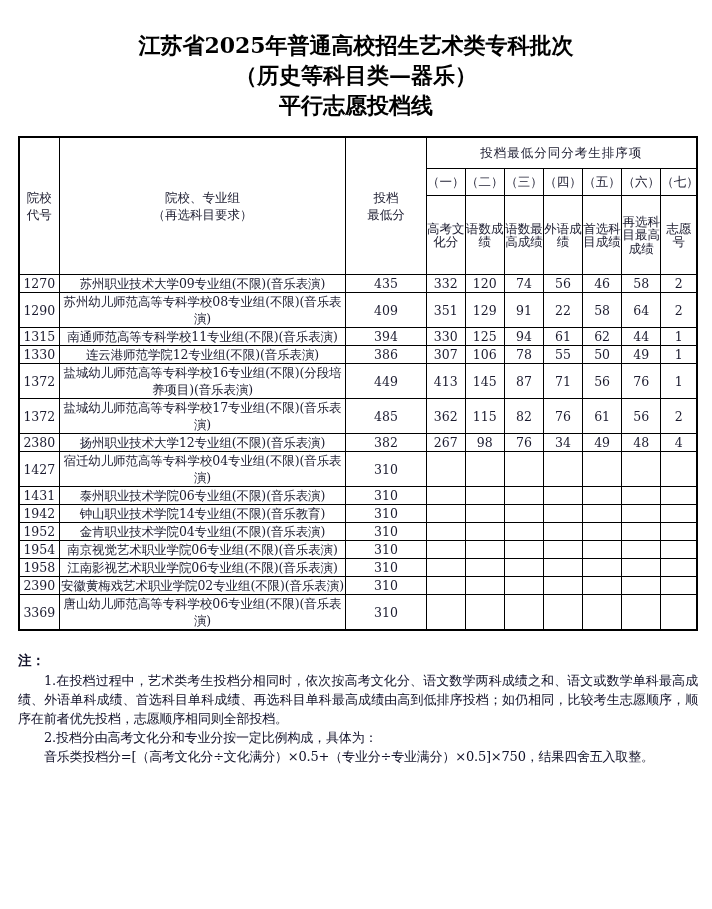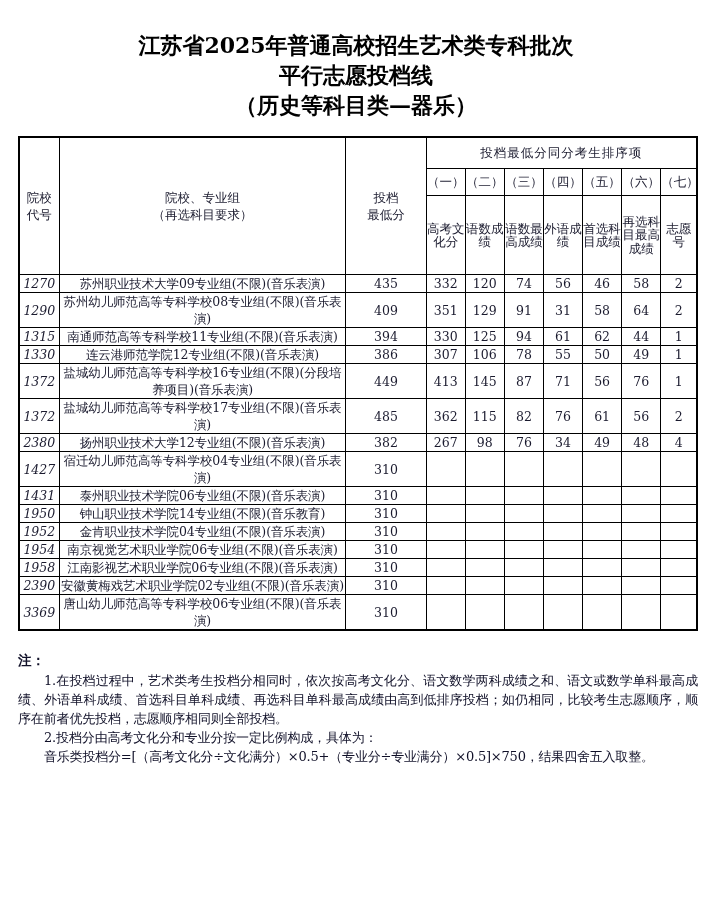--- a/index.html
+++ b/index.html
@@ -85,21 +85,20 @@
   th.h-rank-lbl .vert {
     display: block;
     width: 100%;
     word-break: break-all;
     line-height: 13.5px;
   }
 
   td.c-code {
     font-size: 13px;
     color: #1a1a2e;
-    font-style: italic;
   }
   td.c-name {
     text-align: left;
     padding: 3px 2px 3px 4px;
     font-size: 13.5px;
     line-height: 17px;
     color: #151530;
     letter-spacing: -0.1px;
     margin-left: 21px;
   }
@@ -132,22 +131,22 @@
     letter-spacing: -0.2px;
   }
 </style>
 </head>
 <body>
 
 <div class="page">
 
   <div class="title-block">
     <div class="title-line">江苏省2025年普通高校招生艺术类专科批次</div>
+    <div class="title-line">（历史等科目类—器乐）</div>
     <div class="title-line">平行志愿投档线</div>
-    <div class="title-line">（历史等科目类—器乐）</div>
   </div>
 
   <div class="table-wrap">
     <table class="sheet">
       <colgroup>
         <col style="width:40px">
         <col style="width:286px">
         <col style="width:80px">
         <col style="width:39px">
         <col style="width:39px">
@@ -219,21 +218,21 @@
             <td class="c-rank">58</td>
             <td class="c-rank">2</td>
           </tr>
           <tr>
             <td class="c-code">1290</td>
             <td class="c-name">苏州幼儿师范高等专科学校08专业组(不限)(音乐表演)</td>
             <td class="c-score">409</td>
             <td class="c-rank">351</td>
             <td class="c-rank">129</td>
             <td class="c-rank">91</td>
-            <td class="c-rank">31</td>
+            <td class="c-rank">22</td>
             <td class="c-rank">58</td>
             <td class="c-rank">64</td>
             <td class="c-rank">2</td>
           </tr>
           <tr>
             <td class="c-code">1315</td>
             <td class="c-name">南通师范高等专科学校11专业组(不限)(音乐表演)</td>
             <td class="c-score">394</td>
             <td class="c-rank">330</td>
             <td class="c-rank">125</td>
@@ -309,21 +308,21 @@
             <td class="c-score">310</td>
             <td class="c-rank"></td>
             <td class="c-rank"></td>
             <td class="c-rank"></td>
             <td class="c-rank"></td>
             <td class="c-rank"></td>
             <td class="c-rank"></td>
             <td class="c-rank"></td>
           </tr>
           <tr>
-            <td class="c-code">1950</td>
+            <td class="c-code">1942</td>
             <td class="c-name">钟山职业技术学院14专业组(不限)(音乐教育)</td>
             <td class="c-score">310</td>
             <td class="c-rank"></td>
             <td class="c-rank"></td>
             <td class="c-rank"></td>
             <td class="c-rank"></td>
             <td class="c-rank"></td>
             <td class="c-rank"></td>
             <td class="c-rank"></td>
           </tr>

